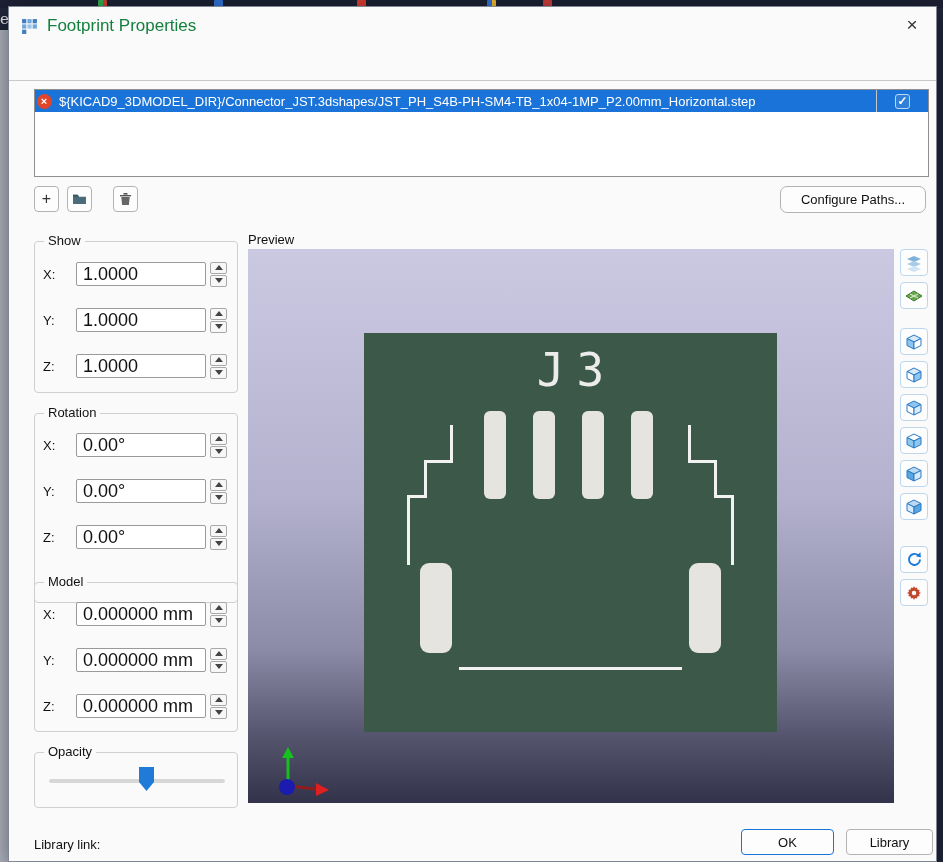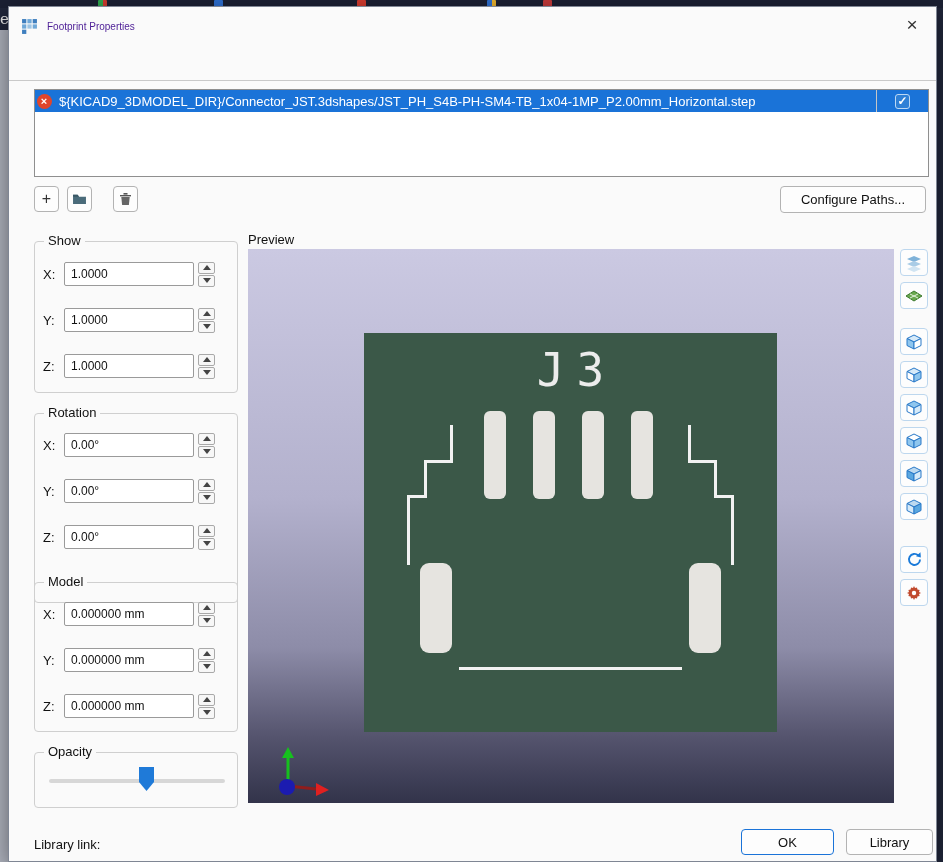--- a/index.html
+++ b/index.html
@@ -12,21 +12,21 @@
   .bg-ico { position:absolute; top:0; height:7px; width:9px; border-radius:1px; }
   .left-strip { position:absolute; left:0; top:30px; width:8px; height:832px; background:#aeb2bd; }
   .edge-e { position:absolute; left:0; top:10px; color:#e8e8e8; font-size:15px; font-family:"DejaVu Serif", serif; }
 
   
   .dialog { position:absolute; left:8px; top:6px; width:929px; height:856px;
             background:#fafafa; border:1px solid #7f8694; box-shadow:0 6px 22px rgba(0,0,0,.45); }
 
   .titlebar { position:absolute; left:0; top:0; width:100%; height:38px; display:flex; align-items:center; padding:0 12px; }
   .title-icon { width:17px; height:17px; margin-right:9px; }
-  .title-text { font-size:10px; color:#4c1d95; }
+  .title-text { font-size:17px; color:#15803d; }
   .close-btn { position:absolute; right:10px; top:5px; width:28px; height:26px; border:none; background:transparent;
                font-size:19px; color:#333; display:flex; align-items:center; justify-content:center; }
 
   
   .tab-baseline { position:absolute; left:0; top:73px; width:100%; height:1px; background:#c9c9c9; z-index:1; }
   .tabs { position:absolute; left:16px; top:44px; height:30px; display:flex; align-items:flex-end; z-index:2; }
   .tab { height:25px; line-height:23px; padding:0 10px; border:1px solid #c9c9c9; background:#efefef;
          margin-right:3px; border-radius:3px 3px 0 0; font-size:13px; color:#222; }
   .tab.active { height:30px; line-height:28px; background:#fafafa; border-bottom:none; font-weight:bold; }
 
@@ -44,29 +44,29 @@
          display:flex; align-items:center; justify-content:center; line-height:1; }
   .cbx { width:15px; height:15px; border:1px solid #bcd8f4; border-radius:3px; background:#2f80d6;
          display:flex; align-items:center; justify-content:center; }
   .cbx-check { color:#fff; font-size:12px; font-weight:bold; line-height:1; }
 
   
   .sq-btn { position:absolute; width:25px; height:26px; border:1px solid #b3b3b3; background:#fdfdfd; border-radius:4px;
             display:flex; align-items:center; justify-content:center; font-size:16px; color:#333; }
   .btn { border:1px solid #b3b3b3; background:#fdfdfd; border-radius:4px; font-size:13px; color:#111;
          display:flex; align-items:center; justify-content:center; }
-  .configure-paths { position:absolute; right:10px; top:179px; width:146px; height:27px; }
+  .configure-paths { position:absolute; right:10px; top:179px; width:146px; height:27px;border-radius:7px; }
 
   
   .group { position:absolute; left:25px; width:204px; border:1px solid #cfcfcf; border-radius:4px; }
   .group-legend { position:absolute; top:-9px; left:9px; background:#fafafa; padding:0 4px; font-size:13px; color:#111; }
   .spin-row { position:absolute; left:8px; display:flex; align-items:center; gap:4px; height:26px; }
   .axis-label { width:17px; font-size:13px; color:#111; }
-  .spin-input { width:130px; height:24px; border:1px solid #9a9a9a; border-radius:2px; padding:0 6px; font-size:12px;
-                font-family:"Liberation Sans", sans-serif; background:#fff; color:#111; }
+  .spin-input { width:130px; height:24px; border:1px solid #9a9a9a; border-radius:2px; padding:0 6px; font-size:18px;
+                font-family:"Liberation Sans", sans-serif; background:#fff; color:#111;margin-left:12px; }
   .spinner { display:flex; flex-direction:column; gap:1px; }
   .spin-btn { width:17px; height:12px; border:1px solid #a9a9a9; background:#f7f7f7; border-radius:2px; padding:0;
               display:flex; align-items:center; justify-content:center; }
   .tri-up { display:block; width:0; height:0; border-left:4px solid transparent; border-right:4px solid transparent;
             border-bottom:5px solid #444; }
   .tri-down { display:block; width:0; height:0; border-left:4px solid transparent; border-right:4px solid transparent;
               border-top:5px solid #444; }
 
   
   .slider-track { position:absolute; left:14px; top:26px; width:176px; height:4px; background:#d7d7d7; border-radius:2px; }

